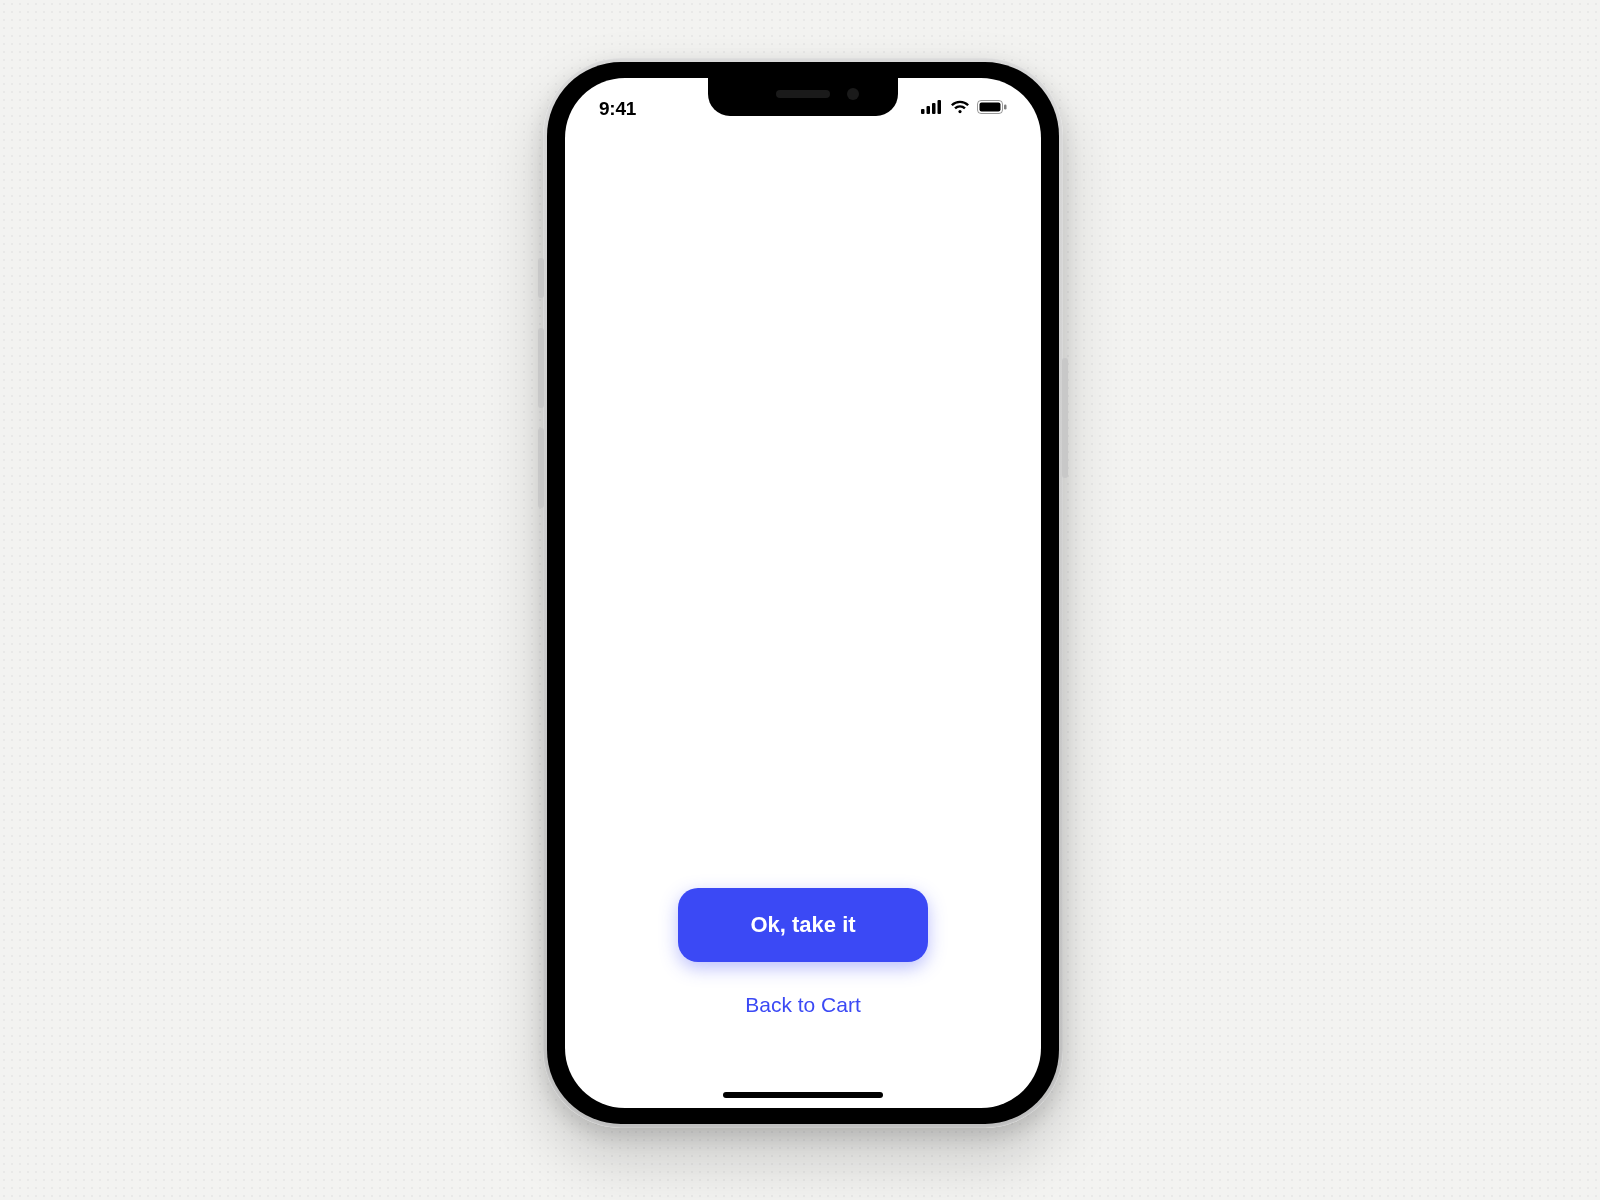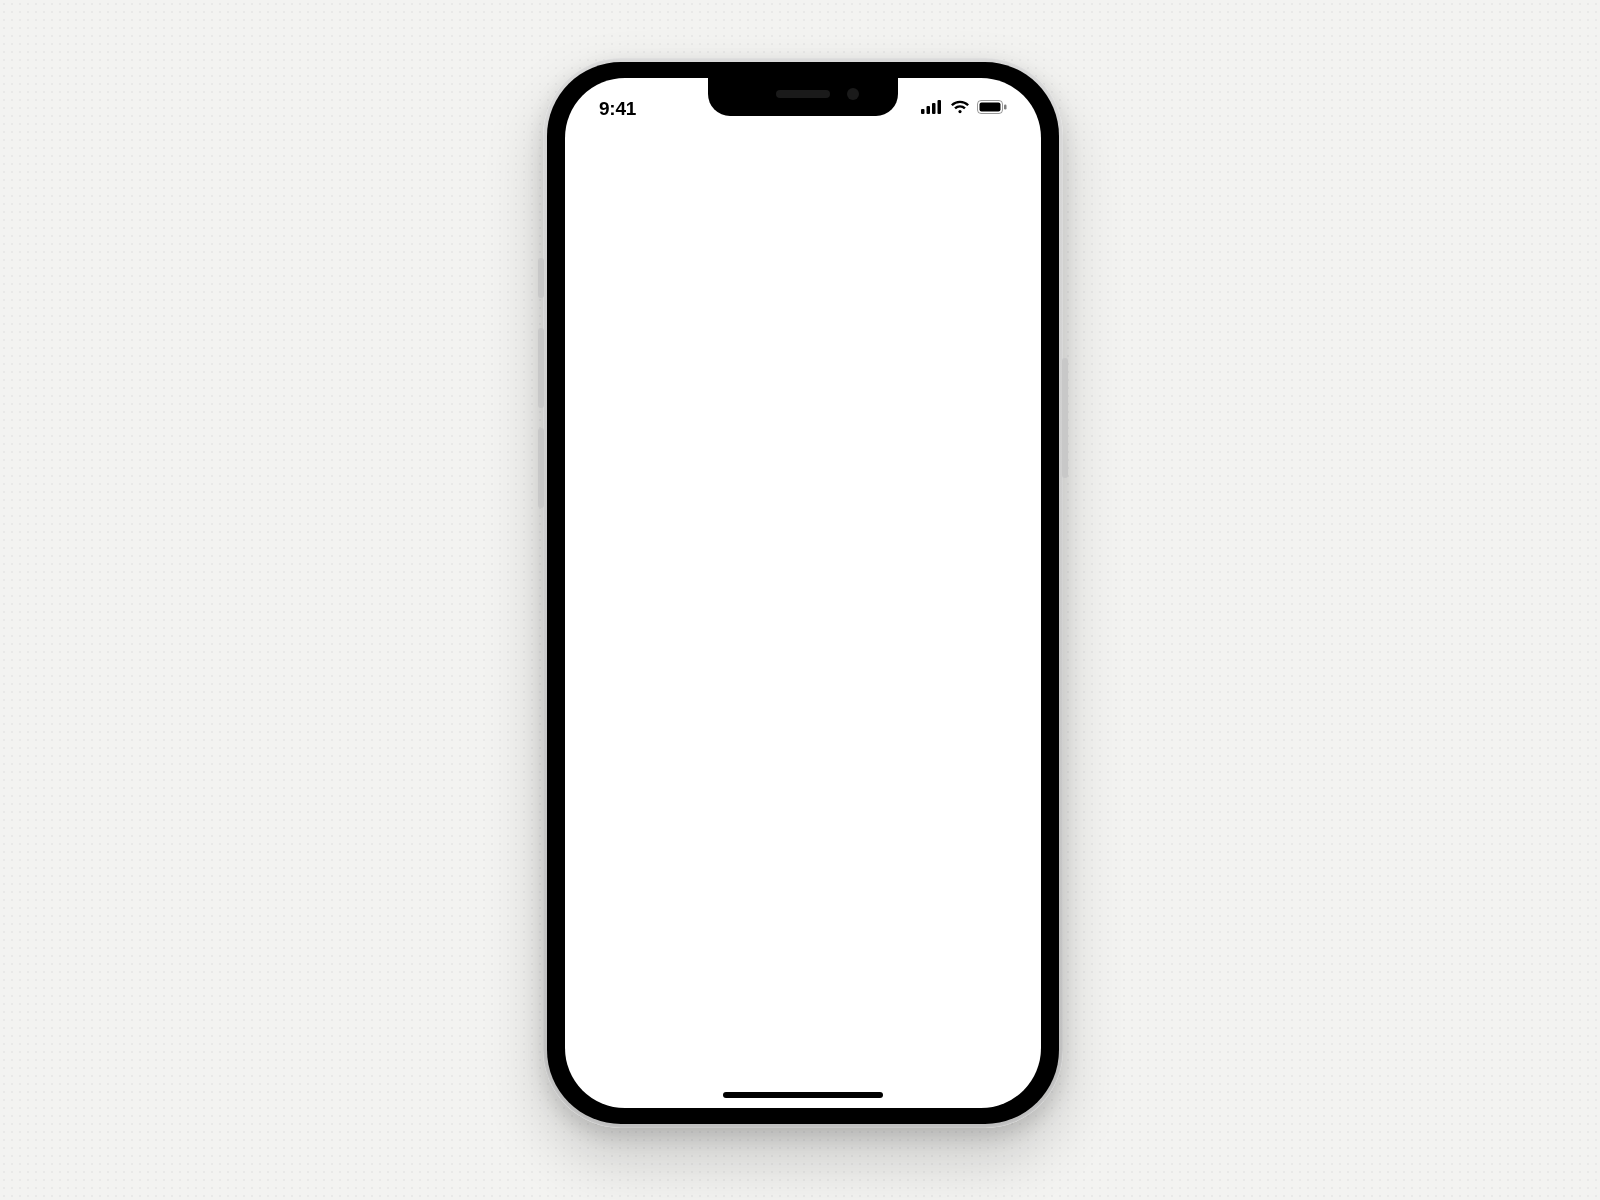--- a/index.html
+++ b/index.html
@@ -215,17 +215,21 @@
             <svg width="30" height="14" viewBox="0 0 30 14">
               <rect x="0.5" y="0.5" width="25" height="13" rx="3.5" fill="none" stroke="#000" stroke-opacity="0.4"></rect>
               <rect x="2.5" y="2.5" width="21" height="9" rx="2" fill="#000"></rect>
               <rect x="27" y="4.5" width="2.5" height="5" rx="1.2" fill="#000" fill-opacity="0.5"></rect>
             </svg>
           </span>
         </div>
       </div>
 
 
+      <div class="actions">
+        <button class="btn-primary">Ok, take it</button>
+        <button class="btn-secondary">Back to Cart</button>
+      </div>
 
       <div class="home-indicator"></div>
     </div>
   </div>
 </div>
 
 </body></html>

